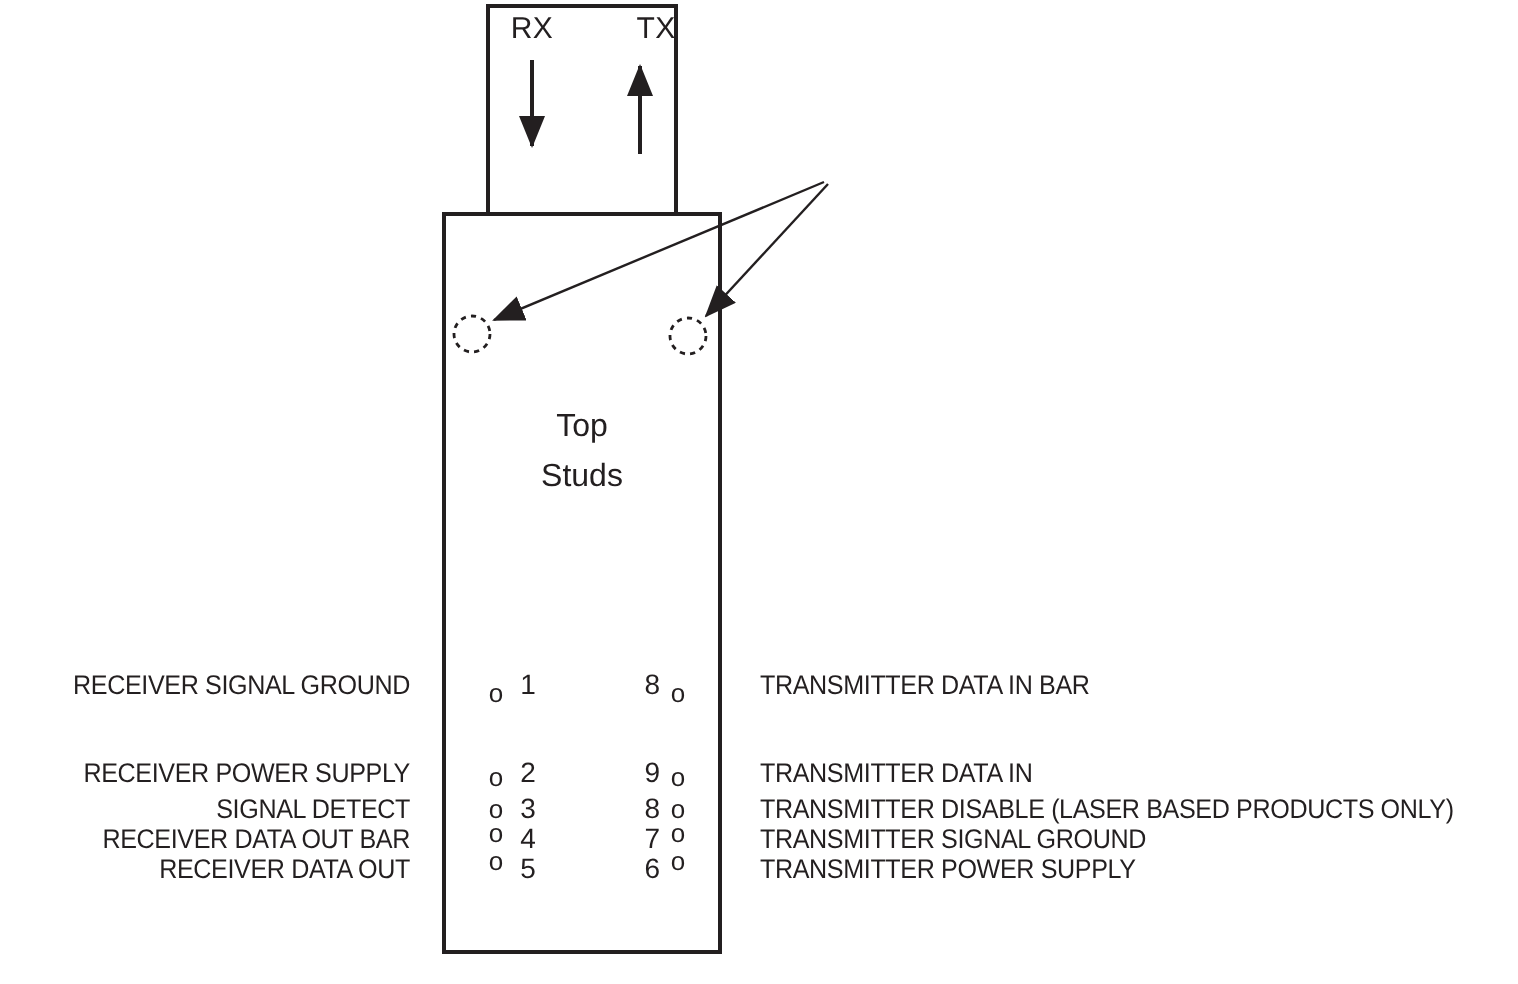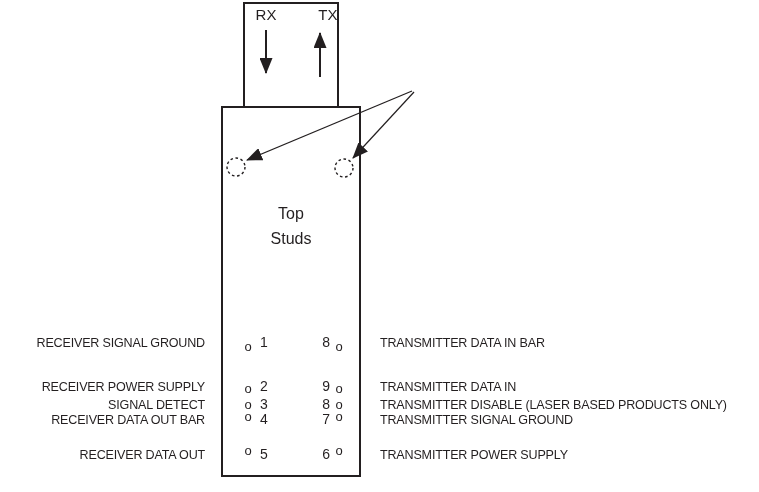--- a/index.html
+++ b/index.html
@@ -109,21 +109,21 @@
       <div class="lbl-right">TRANSMITTER DISABLE (LASER BASED PRODUCTS ONLY)</div>
     </div>
       <div class="pin-row" style="top: 408px;">
       <div class="lbl-left">RECEIVER DATA OUT BAR</div>
       <span class="pin-o o-left">o</span>
       <span class="num num-left">4</span>
       <span class="num num-right">7</span>
       <span class="pin-o o-right">o</span>
       <div class="lbl-right">TRANSMITTER SIGNAL GROUND</div>
     </div>
-      <div class="pin-row" style="top: 443px;">
+      <div class="pin-row" style="top: 423px;">
       <div class="lbl-left">RECEIVER DATA OUT</div>
       <span class="pin-o o-left">o</span>
       <span class="num num-left">5</span>
       <span class="num num-right">6</span>
       <span class="pin-o o-right">o</span>
       <div class="lbl-right">TRANSMITTER POWER SUPPLY</div>
     </div>
     </div>
 
 </div>

